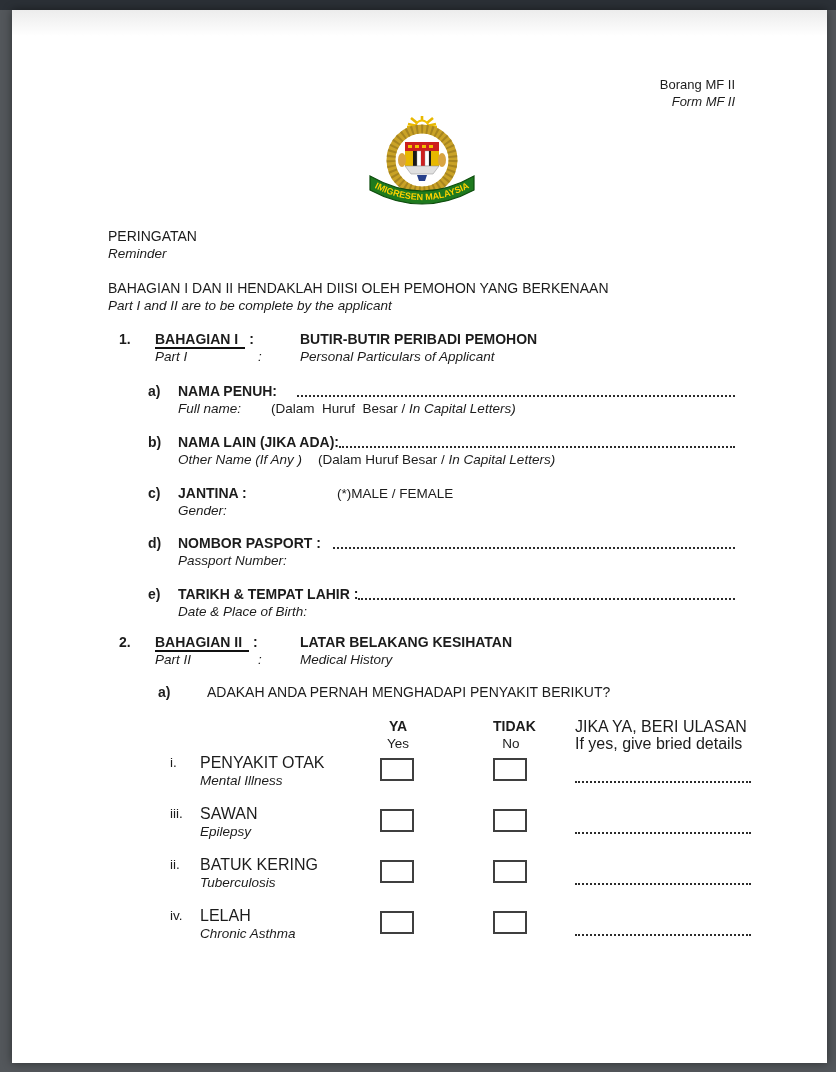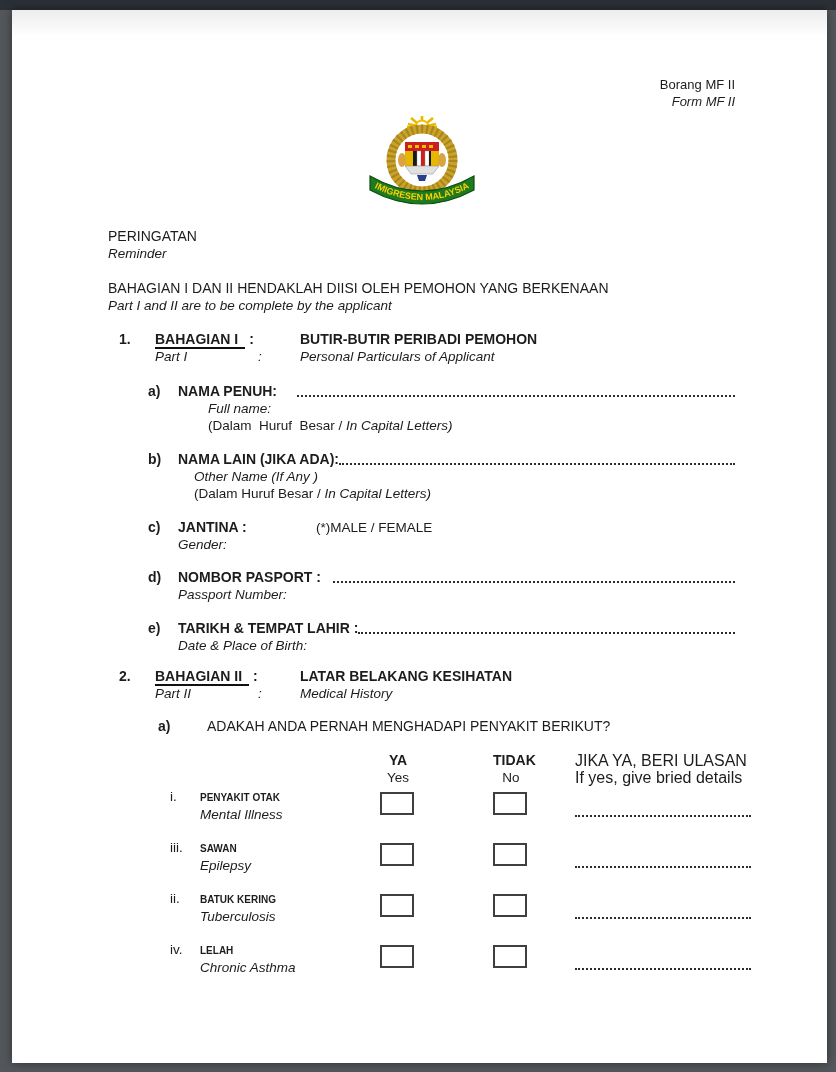--- a/index.html
+++ b/index.html
@@ -33,37 +33,37 @@
   .sec-title-my{font-weight:bold;font-size:14px;}
   .en-slot{display:inline-block;width:103px;}
   .field{margin-top:17px;}
   .f1{display:flex;align-items:baseline;position:relative;}
   .f-sp{flex:0 0 40px;}
   .f-letter{flex:0 0 30px;font-weight:bold;font-size:14px;}
   .f-label{font-weight:bold;font-size:14px;white-space:pre;}
   .dots{flex:1 1 auto;align-self:flex-end;border-bottom:2px dotted #2b2b2b;margin-bottom:3px;height:0;}
   .dots.m20{margin-left:20px;}
   .dots.m12{margin-left:12px;}
-  .f2{display:flex;align-items:baseline;padding-left:70px;flex-direction:column;}
+  .f2{display:flex;align-items:baseline;padding-left:70px;}
   .note{white-space:pre;}
-  .gender-value{position:absolute;left:208px;}
+  .gender-value{position:absolute;left:229px;}
   .q-block{margin-top:16px;}
   .q1{display:flex;align-items:baseline;}
   .q-sp{flex:0 0 50px;}
   .q-letter{flex:0 0 49px;font-weight:bold;font-size:14px;}
   .q2{padding-left:97px;}
   .tbl-grid{display:grid;grid-template-columns:30px 180px 36px 77px 36px 46px 176px;padding-left:62px;}
   .tbl-head{margin-top:17px;}
   .th-c{text-align:center;font-weight:bold;font-size:14px;}
   .th-ci{text-align:center;}
   .th-l{font-weight:normal;font-size:16px;white-space:nowrap;}
   .ail-row{margin-top:16px;}
   .ail-row.first{margin-top:2px;}
   .roman{font-size:13.5px;}
-  .ail-my{font-weight:bold;font-size:10px;}
+  .ail-my{font-weight:normal;font-size:16px;}
   .checkbox{width:34px;height:23px;border:2px solid #3f3f3f;background:#fff;margin-top:4px;box-sizing:border-box;}
   .row-dots{align-self:end;margin-bottom:6px;border-bottom:2px dotted #2b2b2b;height:0;}
   .nw{white-space:nowrap;}
 </style>
 </head>
 <body>
 
 <div class="top-bar"></div>
 
 <div class="page">

